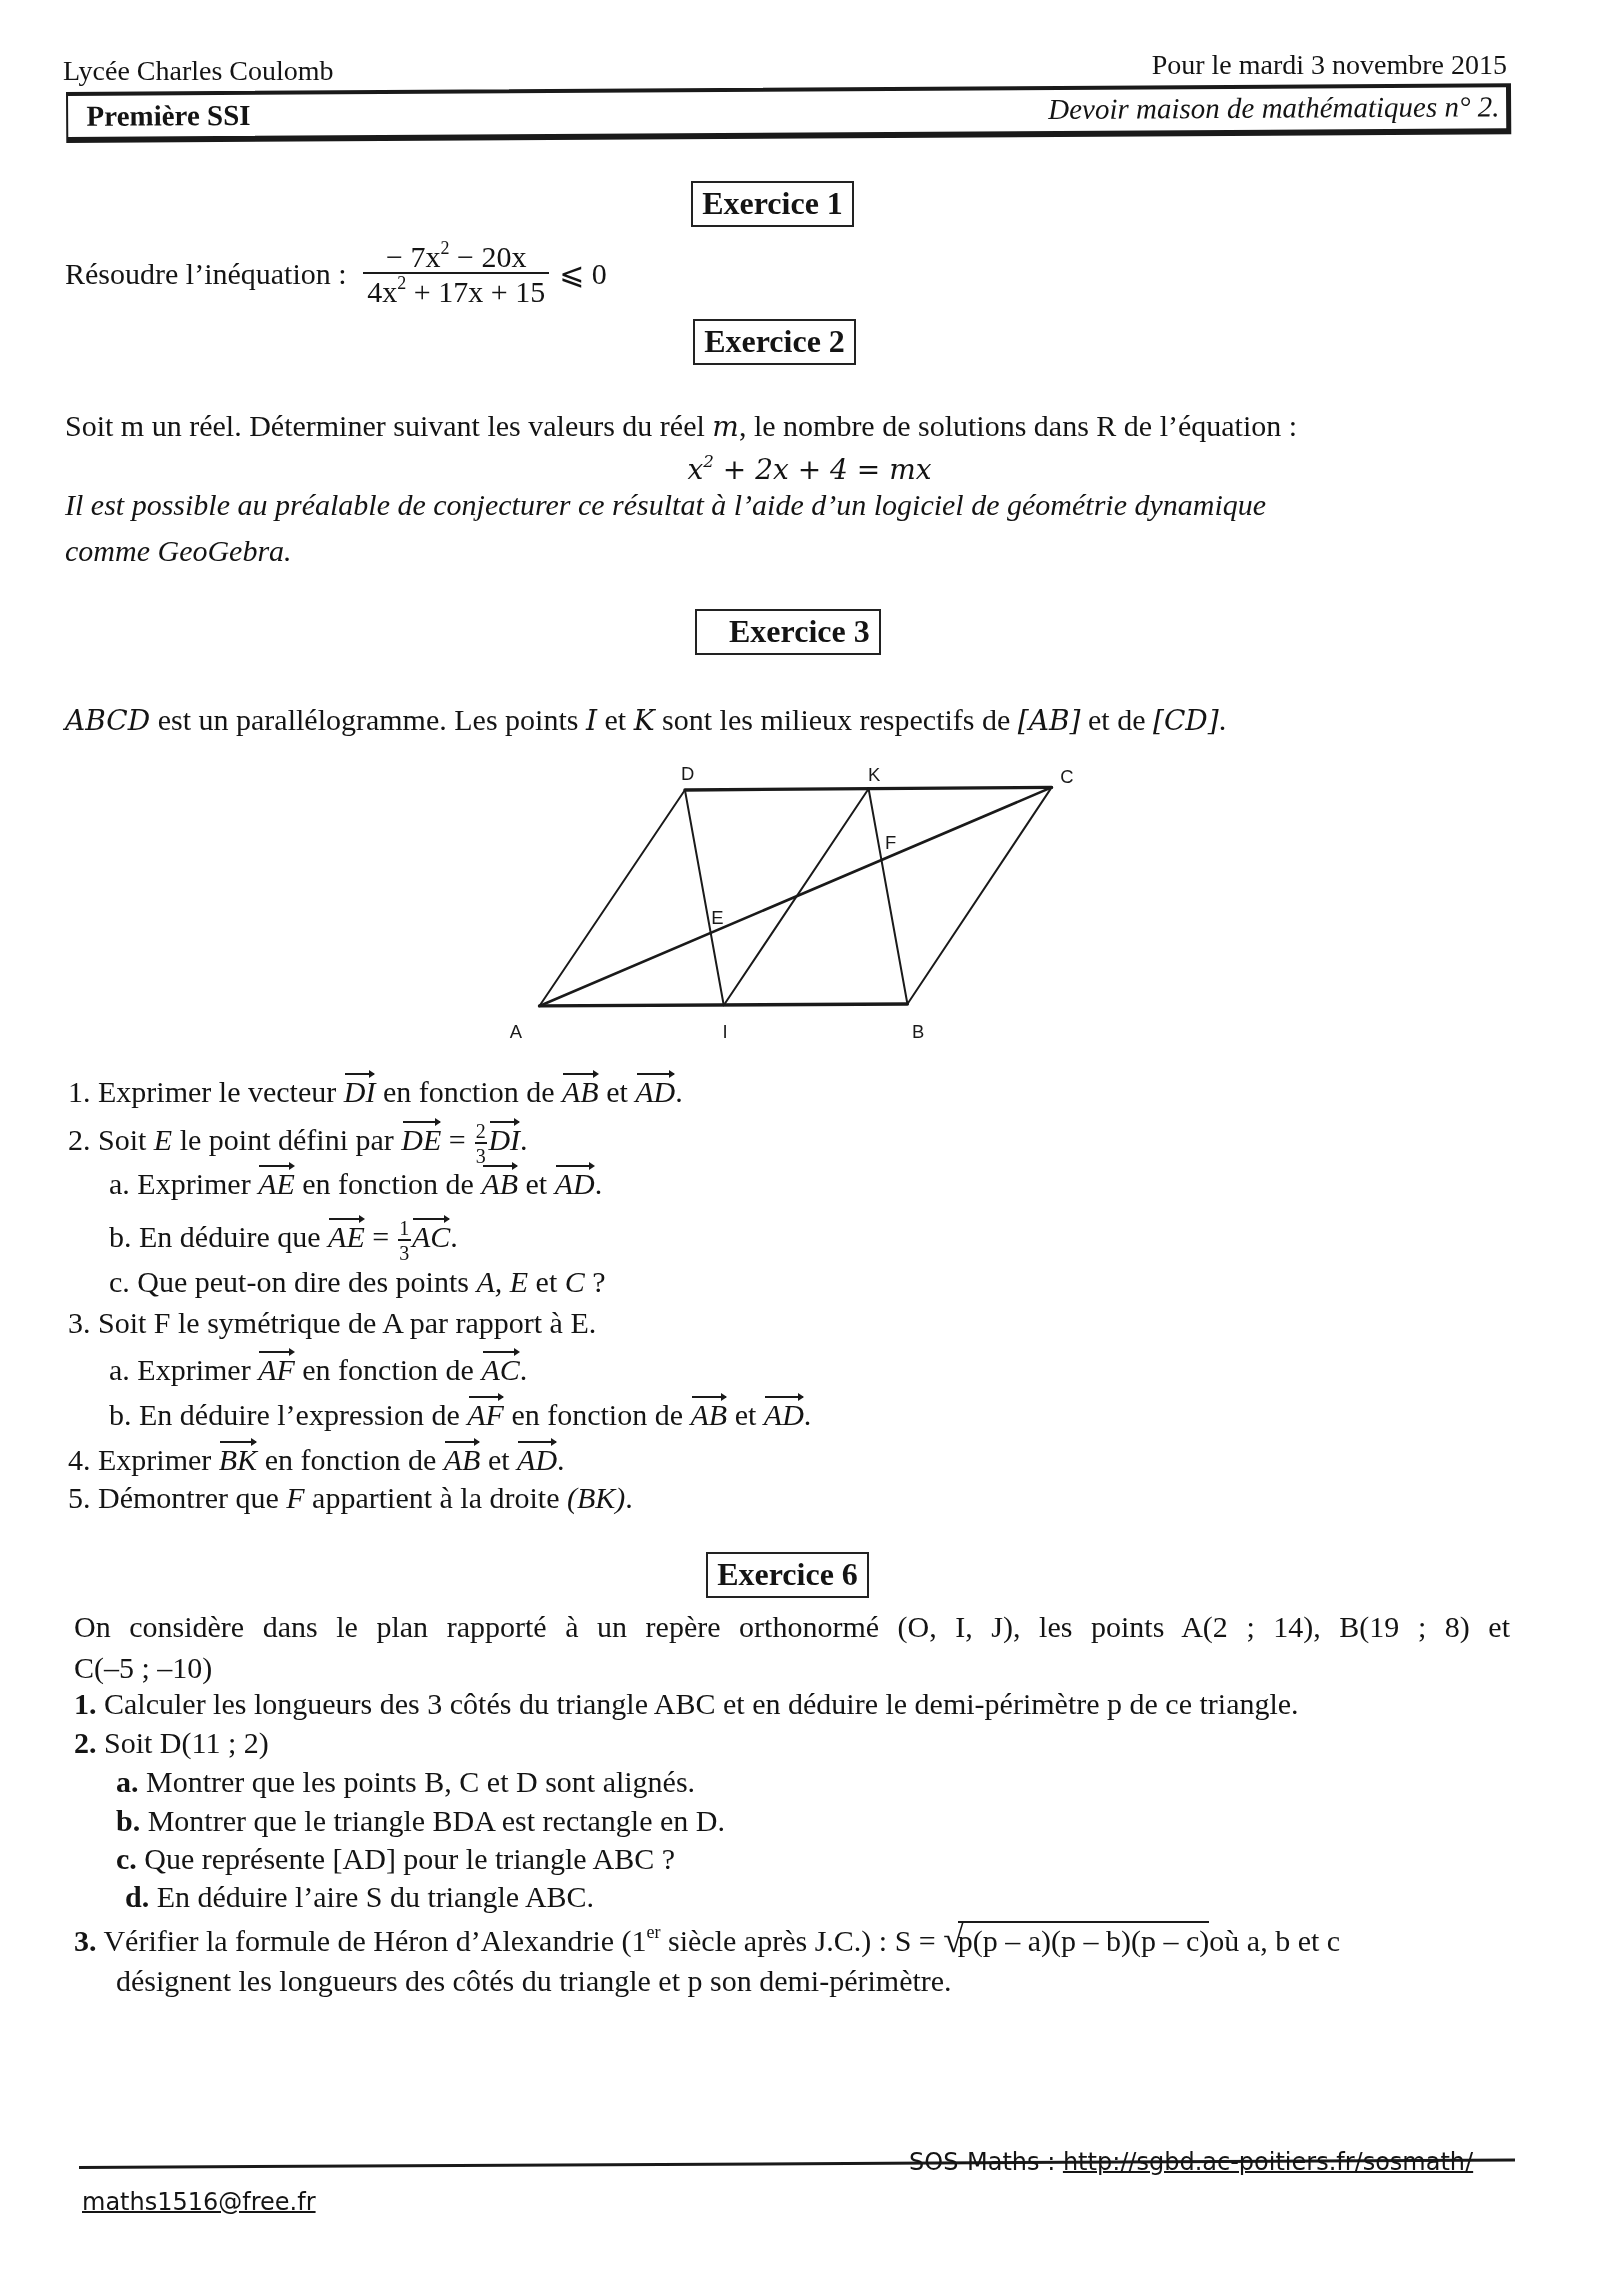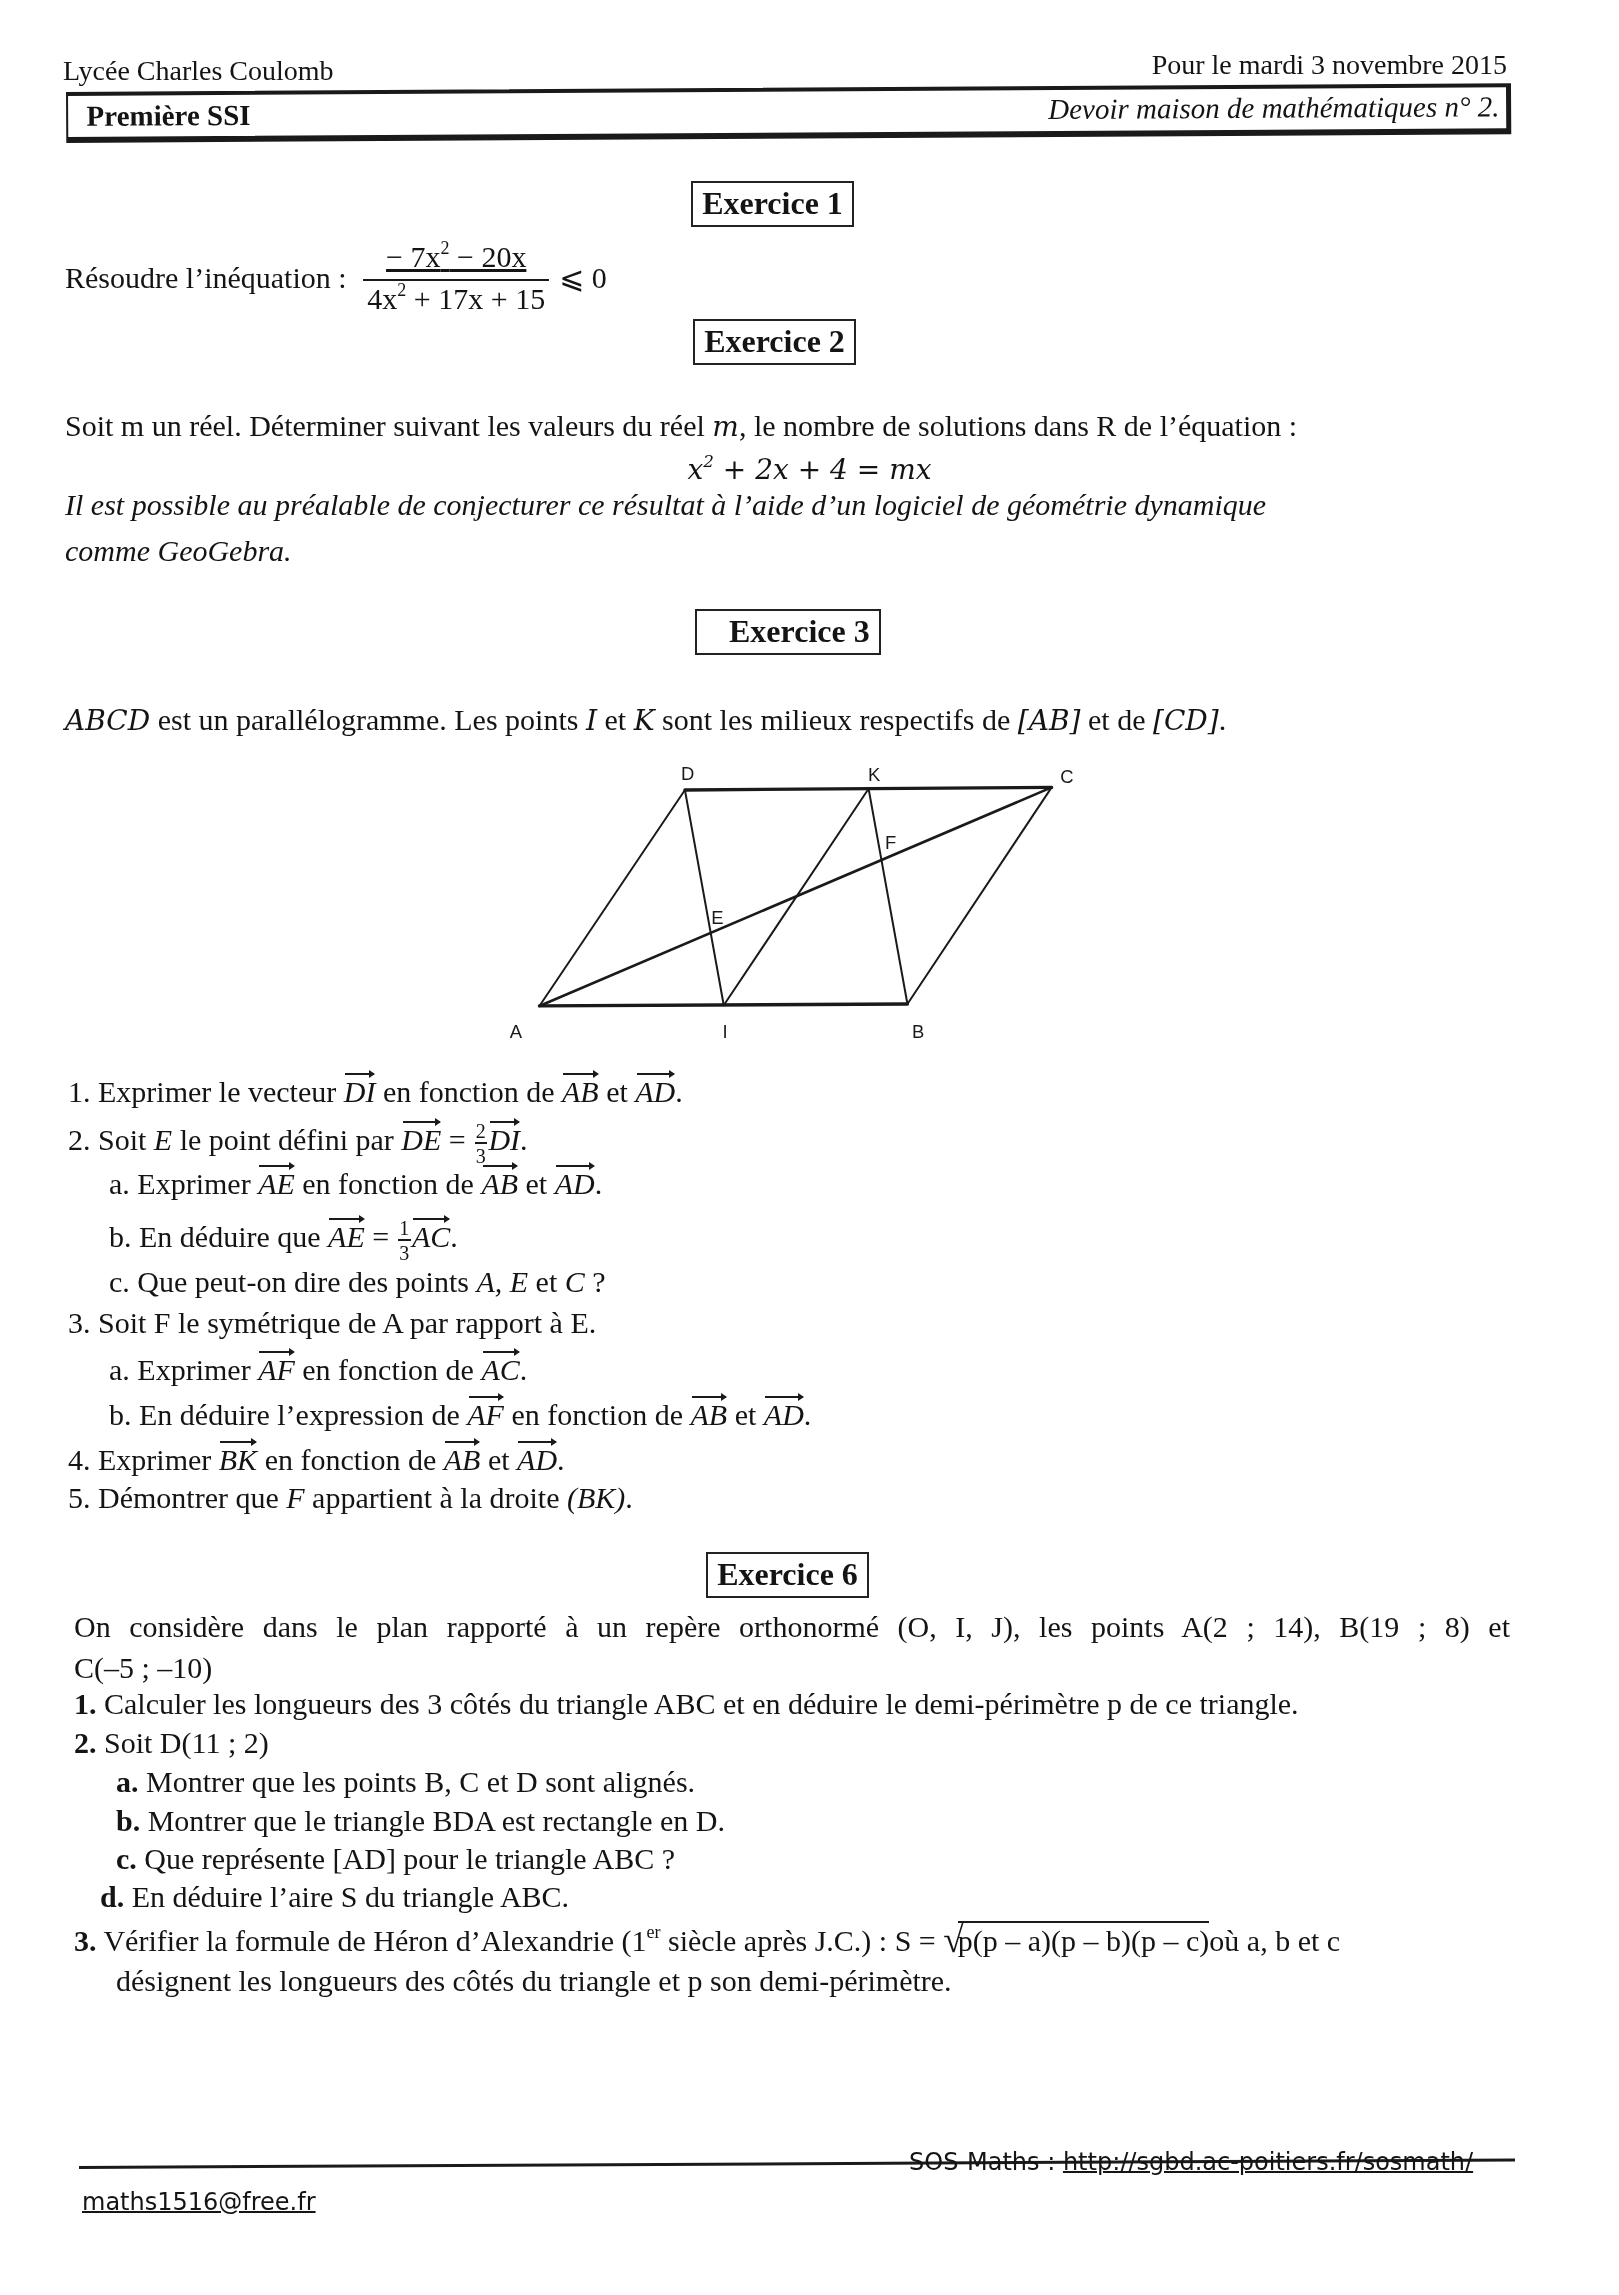--- a/index.html
+++ b/index.html
@@ -19,21 +19,21 @@
   #hdr-class { left: 18.4px; top: 4px; font-size: 29px; font-weight: bold; }
   #hdr-title { right: 6.6px; top: 2.6px; font-size: 29px; font-style: italic; }
 
   
   .ex-box { position: absolute; border: 2px solid #222; padding: 2.6px 9.2px 4px 9.2px;
             font-size: 32px; font-weight: bold; line-height: 1.1; white-space: nowrap; }
 
   
   .frac { display: inline-block; vertical-align: middle; text-align: center; }
   .frac .num, .frac .den { display: block; padding: 0 4px; }
-  .frac .num { border-bottom: 2.6px solid #1a1a1a; padding-bottom: 7px; text-decoration: underline; }
+  .frac .num { border-bottom: 2.6px solid #1a1a1a; padding-bottom: 0; }
   .frac .den { padding-top: 2.6px; }
   sup { font-size: 60%; vertical-align: 0.7em; line-height: 0; }
   .small-frac { display: inline-block; vertical-align: middle; text-align: center; font-size: 20px; line-height: 1; margin: 0 1.3px; }
   .small-frac span { display: block; }
   .small-frac .n { border-bottom: 2px solid #1a1a1a; padding: 0 1.3px 1.3px; }
   .small-frac .d { padding-top: 1.3px; }
 
   
   .vec { position: relative; display: inline-block; font-style: italic; padding-top: 4px; }
   .vec::before { content: ""; position: absolute; left: 1.3px; right: 1.3px; top: 0; border-top: 2px solid #1a1a1a; }
@@ -127,21 +127,21 @@
 
 <div class="ex-box" style="left:706px; top:1552px;">Exercice 6</div>
 <div class="abs txt" style="left:74px; top:1612px; width:1436px; text-align:justify; text-align-last:justify; white-space:normal;">On considère dans le plan rapporté à un repère orthonormé (O, I, J), les points A(2 ; 14), B(19 ; 8) et</div>
 <div class="abs txt" style="left:74px; top:1653px;">C(–5 ; –10)</div>
 
 <div class="abs txt" style="left:74px; top:1689px;"><span class="bold">1.</span><span> Calculer les longueurs des 3 côtés du triangle ABC et en déduire le demi-périmètre p de ce triangle.</span></div>
 <div class="abs txt" style="left:74px; top:1728px;"><span class="bold">2.</span><span> Soit D(11 ; 2)</span></div>
 <div class="abs txt" style="left:116px; top:1767px;text-align:center;"><span class="bold">a.</span><span> Montrer que les points B, C et D sont alignés.</span></div>
 <div class="abs txt" style="left:116px; top:1806px;"><span class="bold">b.</span><span> Montrer que le triangle BDA est rectangle en D.</span></div>
 <div class="abs txt" style="left:116px; top:1844px;"><span class="bold">c.</span><span> Que représente [AD] pour le triangle ABC ?</span></div>
-<div class="abs txt" style="left:100px; top:1882px;"><span class="bold">d.</span><span> En déduire l’aire S du triangle ABC.</span></div>
+<div class="abs txt" style="left:125px; top:1882px;"><span class="bold">d.</span><span> En déduire l’aire S du triangle ABC.</span></div>
 
 <div class="abs txt" style="left:74px; top:1921px;"><span class="bold">3.</span><span> Vérifier la formule de Héron d’Alexandrie (1</span><sup>er</sup><span> siècle après J.C.)  : S = </span><span class="sqrt"><span class="sym">√</span><span class="rad">p(p – a)(p – b)(p – c)</span></span><span>où a, b et c</span></div>
 <div class="abs txt" style="left:116px; top:1966px;">désignent les longueurs des côtés du triangle et p son demi-périmètre.</div>
 
 <div id="foot-line"></div>
 <div class="abs foot link" style="left:82px; top:2188px;">maths1516@free.fr</div>
 <div class="abs foot" style="left:909px; top:2148px;"><span>SOS-Maths : </span><span class="link">http://sgbd.ac-poitiers.fr/sosmath/</span></div>
 
 
 </body></html>

